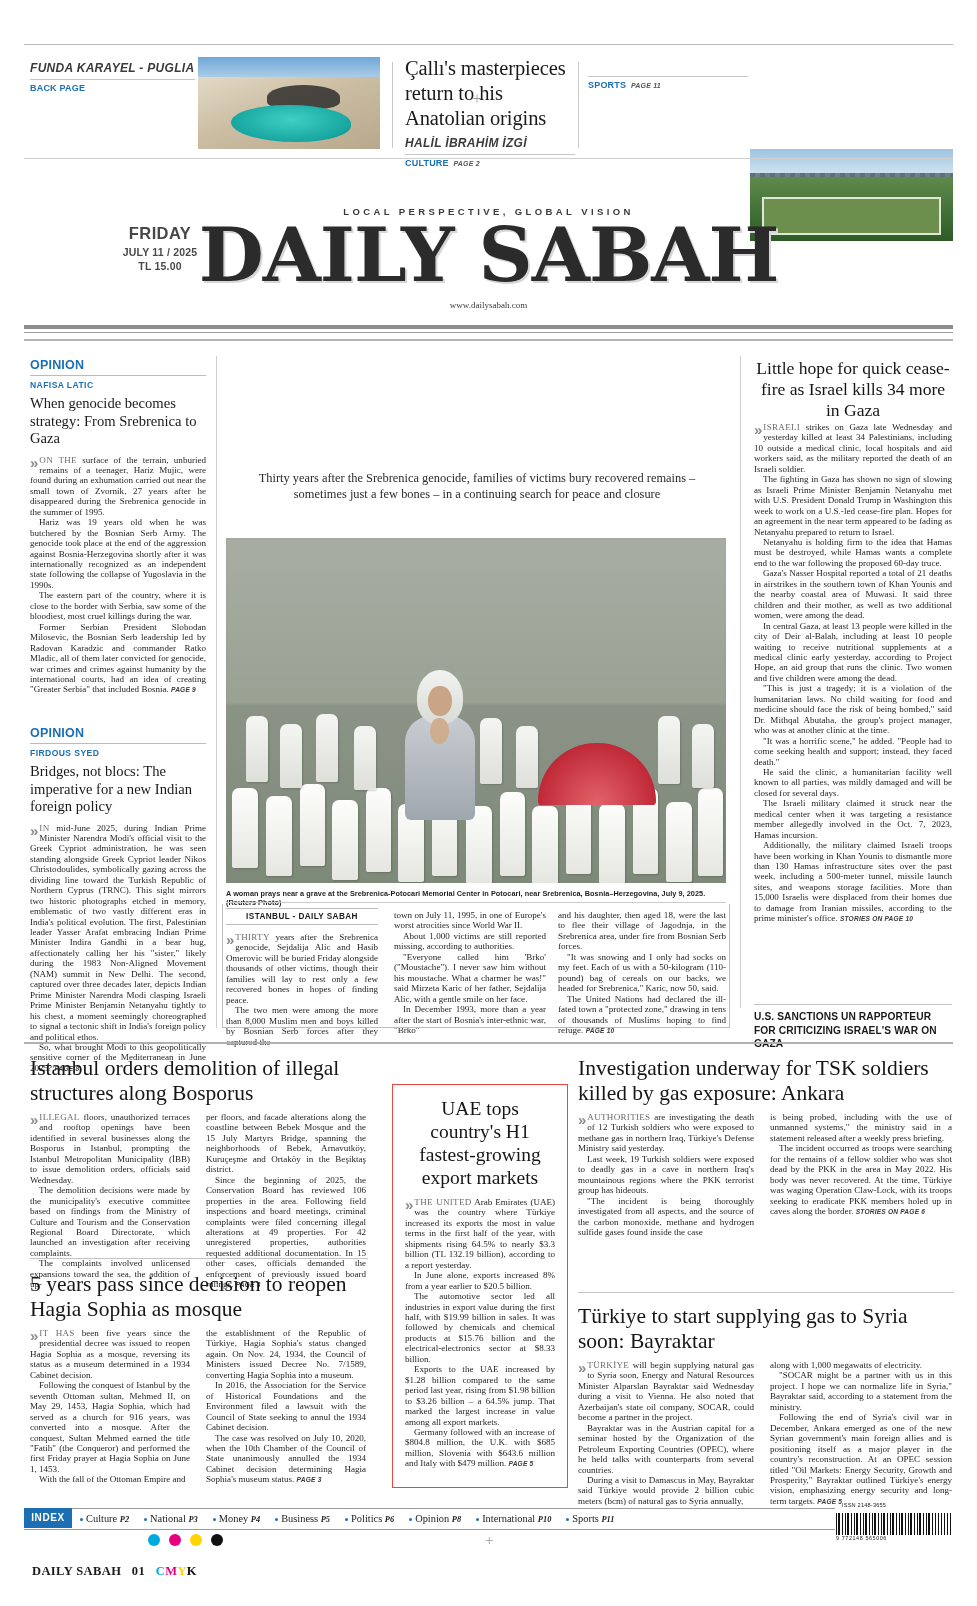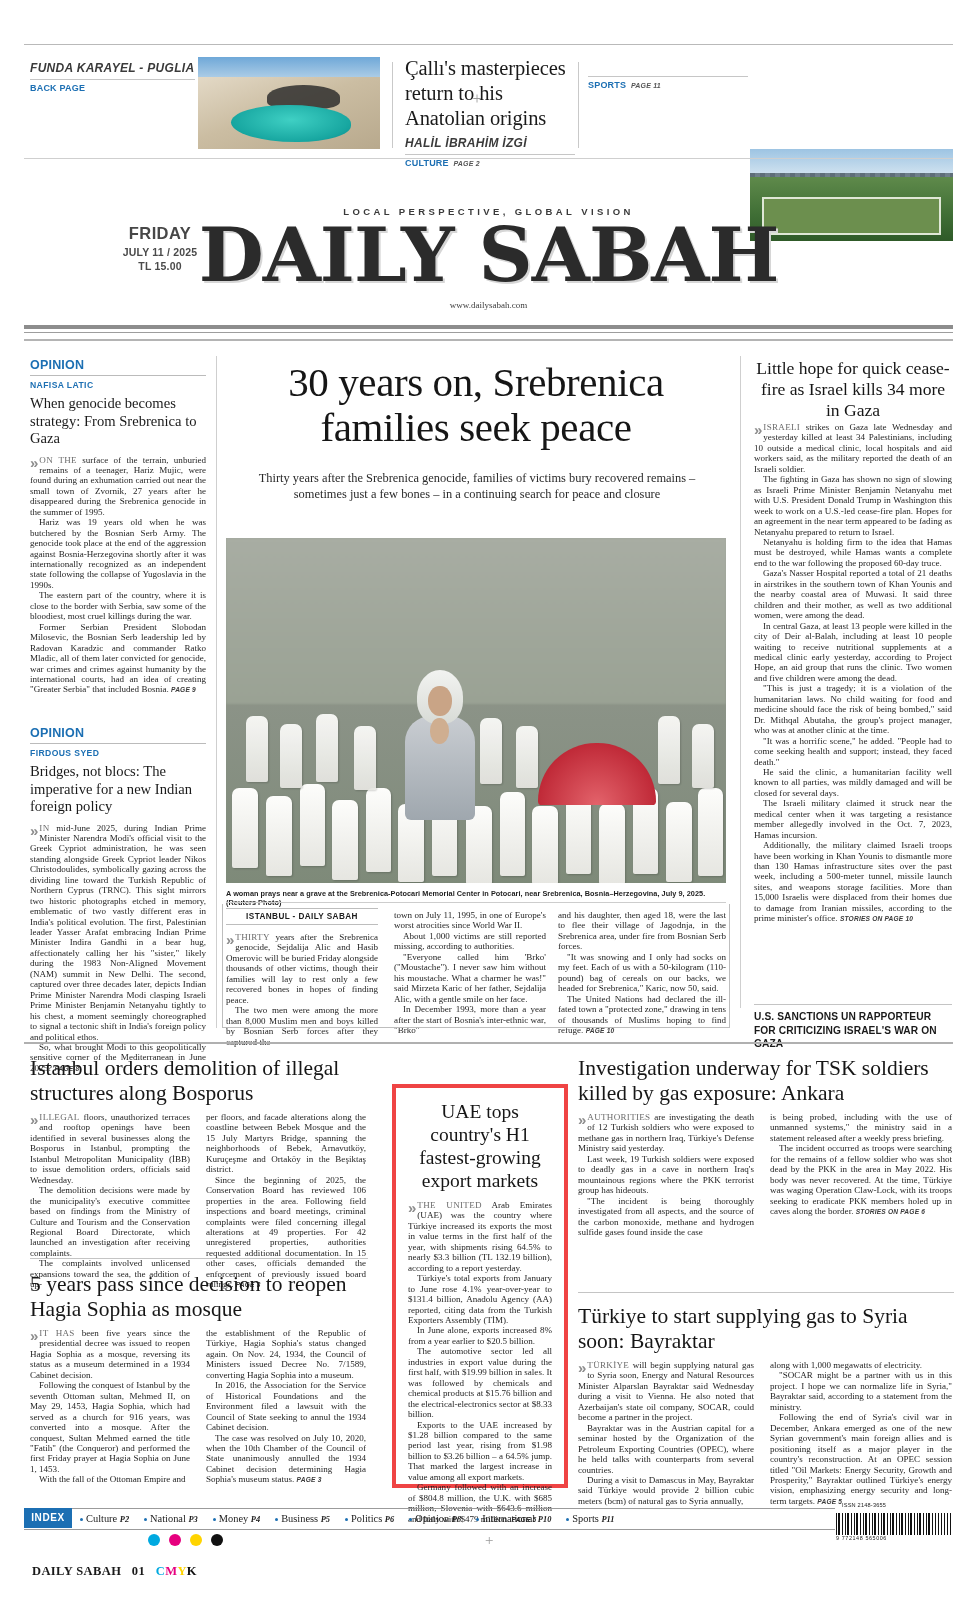--- a/index.html
+++ b/index.html
@@ -92,21 +92,21 @@
   .right-head{position:absolute;left:754px;top:358px;width:198px;font-family:"Liberation Serif",serif;font-size:17.6px;line-height:21px;color:#161616;text-align:center;}
 
   .kicker-line{font-family:"Liberation Sans",sans-serif;font-size:10.2px;font-weight:700;color:#1a1a1a;line-height:13.5px;letter-spacing:.1px;}
 
   
   .sec-head{font-family:"Liberation Serif",serif;color:#161616;}
   .hrule{height:1px;background:#c4c4c4;}
   .hrule-d{height:2px;background:#b0b0b0;}
 
   
-  .box{position:absolute;border:4px solid #ef4444;box-sizing:border-box;}
+  .box{position:absolute;border:1px solid #ef4444;box-sizing:border-box;}
 
   
   .index-wrap{position:absolute;left:24px;top:1508px;width:929px;height:22px;padding-left:16px;}
   .index-bar{position:absolute;left:0;top:0;width:811px;height:22px;border-top:1px solid #9b9b9b;border-bottom:1px solid #9b9b9b;box-sizing:border-box;}
   .index-tag{position:absolute;left:0;top:0;width:48px;height:20px;background:#1c6fb3;color:#fff;font-family:"Liberation Sans",sans-serif;font-size:10px;font-weight:700;letter-spacing:.6px;text-align:center;line-height:20px;}
   .index-items{position:absolute;left:56px;top:0;height:20px;display:flex;align-items:center;gap:15px;font-family:"Liberation Serif",serif;font-size:10.4px;color:#1c1c1c;}
   .index-items span.it{white-space:nowrap;}
   .dot{display:inline-block;width:3px;height:3px;border-radius:50%;background:#1c6fb3;margin-right:3px;vertical-align:middle;}
   .index-items i{font-size:8.4px;font-weight:700;font-style:italic;}
   .cmyk-dots{position:absolute;left:148px;top:1534px;display:flex;gap:9px;}
@@ -202,21 +202,20 @@
     <div class="op-kicker">OPINION</div>
     <div class="op-rule"></div>
     <div class="op-author">FIRDOUS SYED</div>
     <div class="op-title">Bridges, not blocs: The imperative for a new Indian foreign policy</div>
     <div class="body-txt" style="margin-top:7px;">
       <p class="first"><span class="chev">»</span><span class="lead-caps">IN</span> <span>mid-June 2025, during Indian Prime Minister Narendra Modi's official visit to the Greek Cypriot administration, he was seen standing alongside Greek Cypriot leader Nikos Christodoulides, symbolically gazing across the dividing line toward the Turkish Republic of Northern Cyprus (TRNC). This sight mirrors two historic photographs etched in memory, emblematic of two vastly different eras in India's political evolution. The first, Palestinian leader Yasser Arafat embracing Indian Prime Minister Indira Gandhi in a bear hug, affectionately calling her his "sister," likely during the 1983 Non-Aligned Movement (NAM) summit in New Delhi. The second, captured over three decades later, depicts Indian Prime Minister Narendra Modi clasping Israeli Prime Minister Benjamin Netanyahu tightly to his chest, a moment seemingly choreographed to signal a tectonic shift in India's foreign policy and political ethos.</span></p>
       <p><span>So, what brought Modi to this geopolitically sensitive corner of the Mediterranean in June 2025?</span> <span class="pgref">PAGE 8</span></p>
     </div>
   </div>
 
-  <div class="main-head">30 years on, Srebrenica families seek peace</div>
   <div class="main-deck">Thirty years after the Srebrenica genocide, families of victims bury recovered remains – sometimes just a few bones – in a continuing search for peace and closure</div>
 
   <div class="main-photo">
     <div class="mp-bg"></div>
       <div class="mp-blur"></div>
     <div class="stone" style="left:6px;top:250px;width:26px;height:80px;"></div>
     <div class="stone" style="left:40px;top:258px;width:26px;height:80px;"></div>
     <div class="stone" style="left:74px;top:246px;width:25px;height:82px;"></div>
     <div class="stone" style="left:106px;top:262px;width:26px;height:80px;"></div>
     <div class="stone" style="left:140px;top:250px;width:25px;height:84px;"></div>
@@ -313,21 +312,20 @@
     <p class="first">the establishment of the Republic of Türkiye, Hagia Sophia's status changed again. On Nov. 24, 1934, the Council of Ministers issued Decree No. 7/1589, converting Hagia Sophia into a museum.</p>
     <p>In 2016, the Association for the Service of Historical Foundations and the Environment filed a lawsuit with the Council of State seeking to annul the 1934 Cabinet decision.</p>
     <p><span>The case was resolved on July 10, 2020, when the 10th Chamber of the Council of State unanimously annulled the 1934 Cabinet decision determining Hagia Sophia's museum status.</span> <span class="pgref">PAGE 3</span></p>
   </div>
 
   <div class="box" style="left:392px;top:1084px;width:176px;height:404px;">
     <div style="padding:12px 12px 0 12px;">
       <div style="font-family:'Liberation Serif',serif;font-size:19.5px;line-height:23px;text-align:center;color:#161616;">UAE tops country's H1 fastest-growing export markets</div>
       <div class="body-txt" style="margin-top:8px;">
         <p class="first"><span class="chev">»</span><span class="lead-caps">THE UNITED</span> <span>Arab Emirates (UAE) was the country where Türkiye increased its exports the most in value terms in the first half of the year, with shipments rising 64.5% to nearly $3.3 billion (TL 132.19 billion), according to a report yesterday.</span></p>
-        <p>Türkiye's total exports from January to June rose 4.1% year-over-year to $131.4 billion, Anadolu Agency (AA) reported, citing data from the Turkish Exporters Assembly (TİM).</p>
         <p>In June alone, exports increased 8% from a year earlier to $20.5 billion.</p>
         <p>The automotive sector led all industries in export value during the first half, with $19.99 billion in sales. It was followed by chemicals and chemical products at $15.76 billion and the electrical-electronics sector at $8.33 billion.</p>
         <p>Exports to the UAE increased by $1.28 billion compared to the same period last year, rising from $1.98 billion to $3.26 billion – a 64.5% jump. That marked the largest increase in value among all export markets.</p>
         <p><span>Germany followed with an increase of $804.8 million, the U.K. with $685 million, Slovenia with $643.6 million and Italy with $479 million.</span> <span class="pgref">PAGE 5</span></p>
       </div>
     </div>
   </div>
 
   <div class="sec-head" style="position:absolute;left:578px;top:1056px;width:376px;font-size:21.5px;line-height:25px;">Investigation underway for TSK soldiers killed by gas exposure: Ankara</div>
   <div style="position:absolute;left:578px;top:1112px;width:176px;" class="body-txt">

